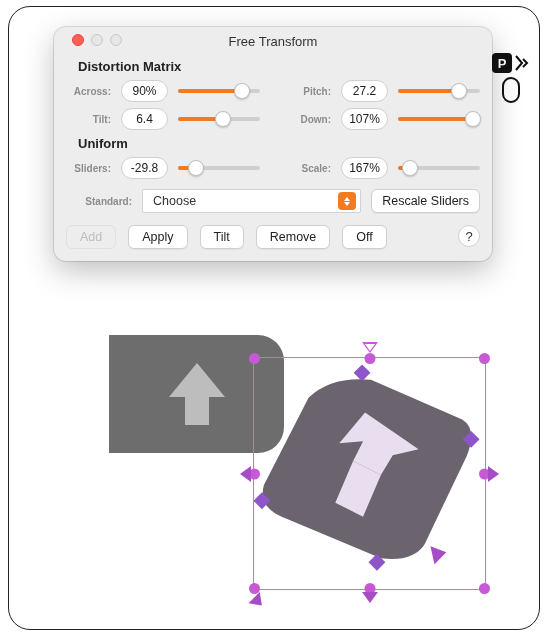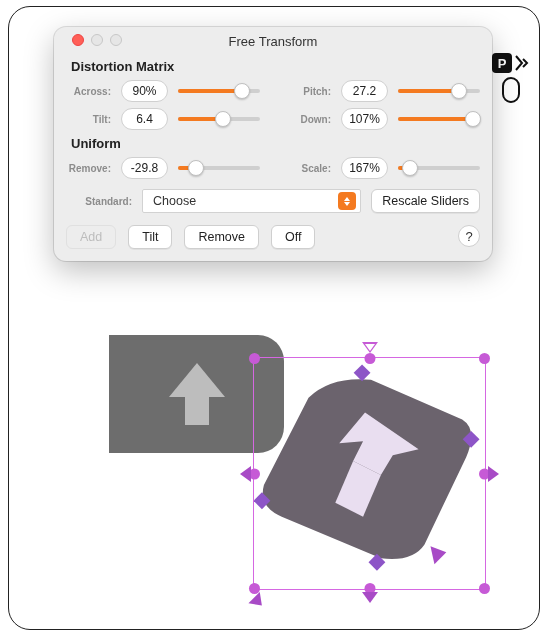--- a/index.html
+++ b/index.html
@@ -63,21 +63,21 @@
     display: flex; gap: 7px;
   }
   .tl {
     width: 12px; height: 12px; border-radius: 50%;
     border: 1px solid #c7c7c7; background: #e6e6e6;
   }
   .tl.red { background: #ff5f57; border-color: #e44; }
 
   .section-h {
     font-size: 13px; font-weight: 700; color: #222;
-    margin: 4px 0 6px 5px;
+    margin: 4px 0 6px 12px;
   }
 
   .row {
     display: flex; align-items: center;
     gap: 10px;
     margin: 6px 0;
   }
   .lab {
     width: 60px; text-align: right;
     font-size: 10px; color: #8c8c8c; font-weight: bold;
@@ -338,21 +338,21 @@
       <div class="slider">
         <div class="track"></div>
           <div class="fill" style="width: 92%;"></div>
           <div class="knob" style="left: 92%;"></div>
       </div>
     </div>
 
     <div class="section-h">Uniform</div>
 
     <div class="row">
-      <span class="lab">Remove:</span>
+      <span class="lab">Sliders:</span>
       <span class="valbox">-29.8</span>
       <div class="slider">
         <div class="track"></div>
           <div class="fill" style="width: 22%;"></div>
           <div class="knob" style="left: 22%;"></div>
       </div>
       <span class="col-spacer"></span>
       <span class="lab">Scale:</span>
       <span class="valbox">167%</span>
       <div class="slider">
@@ -366,20 +366,21 @@
       <span class="lab" style="width:66px">Standard:</span>
       <div class="select">
         <span>Choose</span>
         <span class="chev"></span>
       </div>
       <div class="btn" style="padding:0 10px">Rescale Sliders</div>
     </div>
 
     <div class="btn-row">
       <div class="btn ghost">Add</div>
+      <div class="btn">Apply</div>
       <div class="btn">Tilt</div>
       <div class="btn">Remove</div>
       <div class="btn">Off</div>
       <div style="flex:1"></div>
       <div class="help">?</div>
     </div>
   </div>
 
 </div>
 

